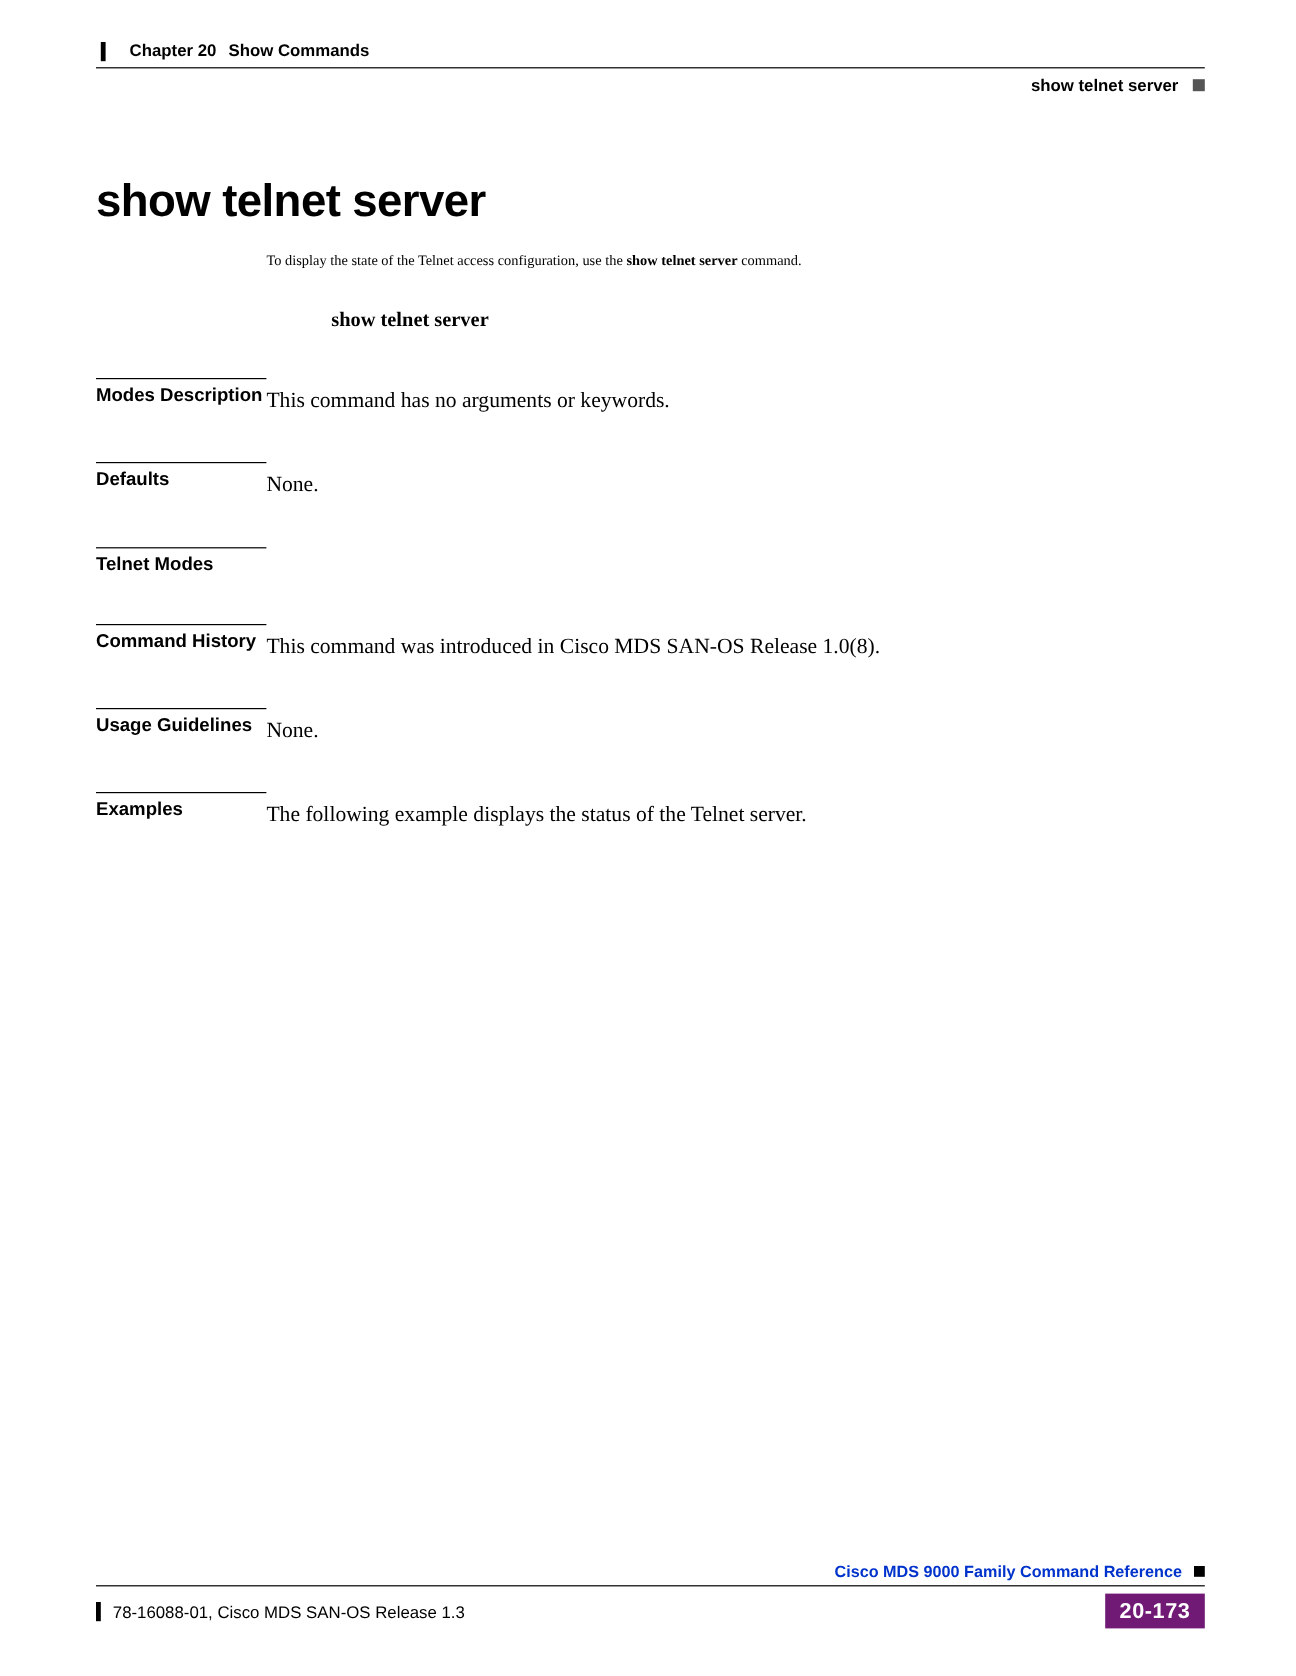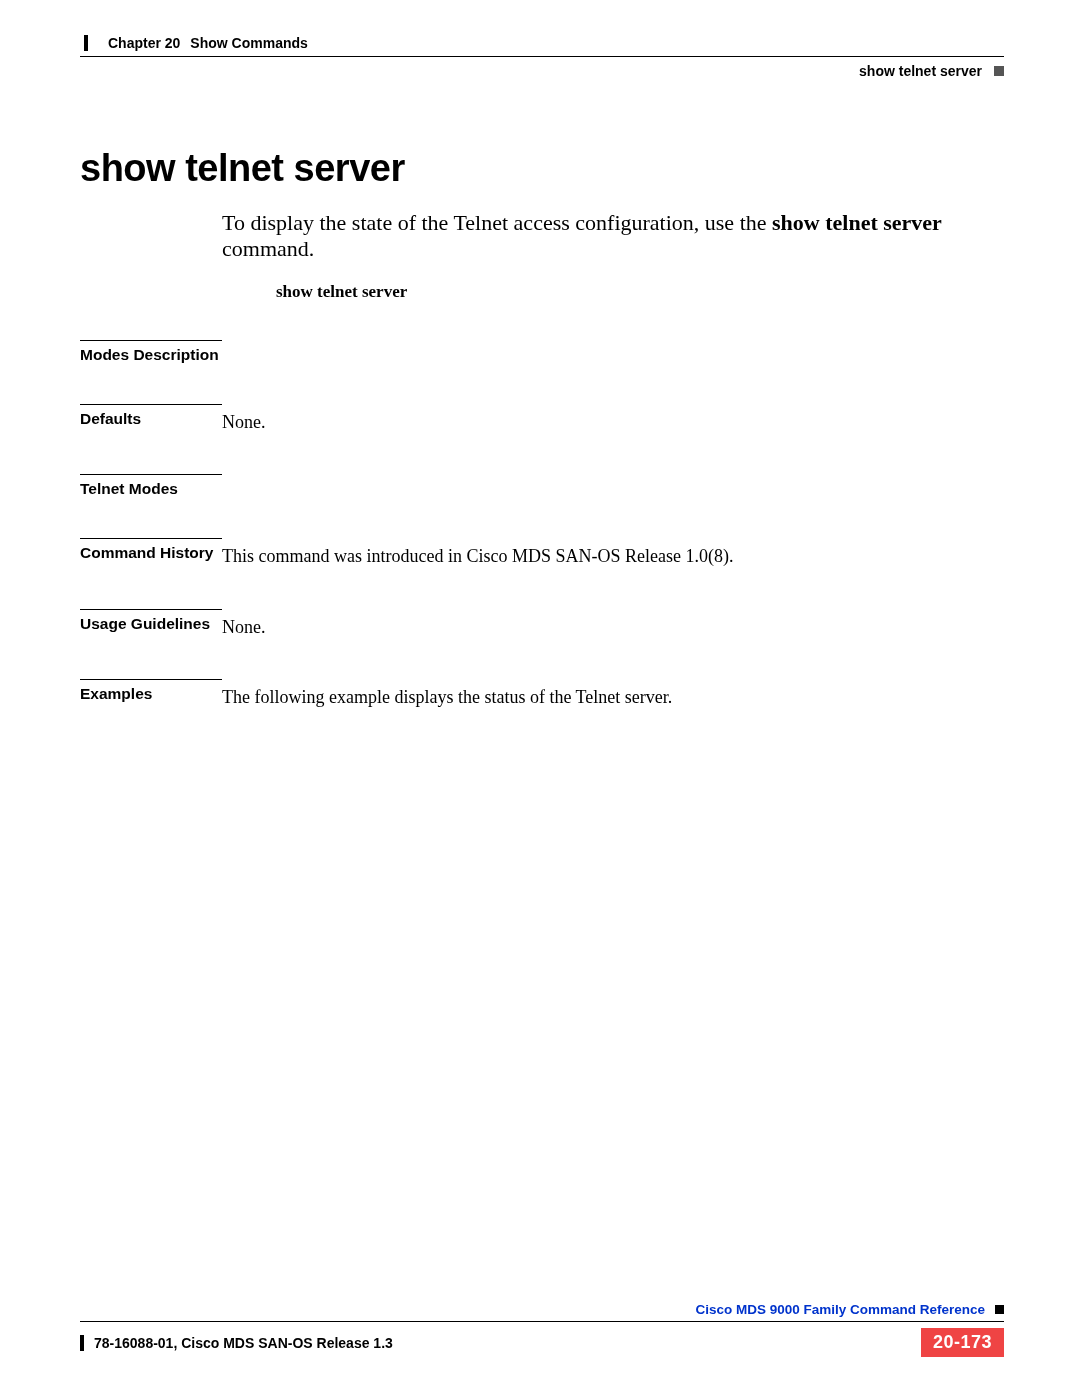--- a/index.html
+++ b/index.html
@@ -48,22 +48,22 @@
     font-size: 38px;
     letter-spacing: -0.5px;
     margin-top: 68px;
     margin-bottom: 20px;
   }
 
   
   .body-indent { margin-left: 142px; }
 
   .lead {
-    font-size: 22px;
-    margin-bottom: 20px;
+    font-size: 12px;
+    margin-bottom: 32px;
   }
   .lead b { font-weight: 700; }
 
   .cmd-line {
     font-weight: 700;
     font-size: 17px;
     margin-left: 54px;
     margin-bottom: 44px;
   }
 
@@ -114,25 +114,25 @@
   .footer-rule {
     border: none; border-top: 1.5px solid #000;
   }
   .footer-bot {
     display: flex; justify-content: space-between; align-items: center;
     padding-top: 6px;
   }
   .footer-bot-left {
     display: flex; align-items: center; gap: 10px;
     font-family: Arial, Helvetica, sans-serif;
-    font-size: 14px; font-weight: 700;
+    font-size: 14px; font-weight: 400;
   }
   .footer-bot-left .bar { width: 4px; height: 16px; background: #000; }
   .page-badge {
-    background: #ef4444; color: #fff;
+    background: #701a75; color: #fff;
     font-family: Arial, Helvetica, sans-serif;
     font-weight: 800; font-size: 18px;
     padding: 4px 12px;
     letter-spacing: 0.5px;
   }
 </style>
 </head>
 <body>
 
 <div class="hdr-top">
@@ -152,20 +152,21 @@
 
 <div class="body-indent">
   <p class="lead">
     <span>To display the state of the Telnet access configuration, use the </span><b>show telnet server</b><span> command.</span>
   </p>
   <p class="cmd-line">show telnet server</p>
 </div>
 
 <div class="section">
   <div class="sec-label">Modes Description</div>
+  <div class="sec-body">This command has no arguments or keywords.</div>
 </div>
 
 <div class="section">
   <div class="sec-label">Defaults</div>
   <div class="sec-body">None.</div>
 </div>
 
 <div class="section">
   <div class="sec-label">Telnet Modes</div>
 </div>

